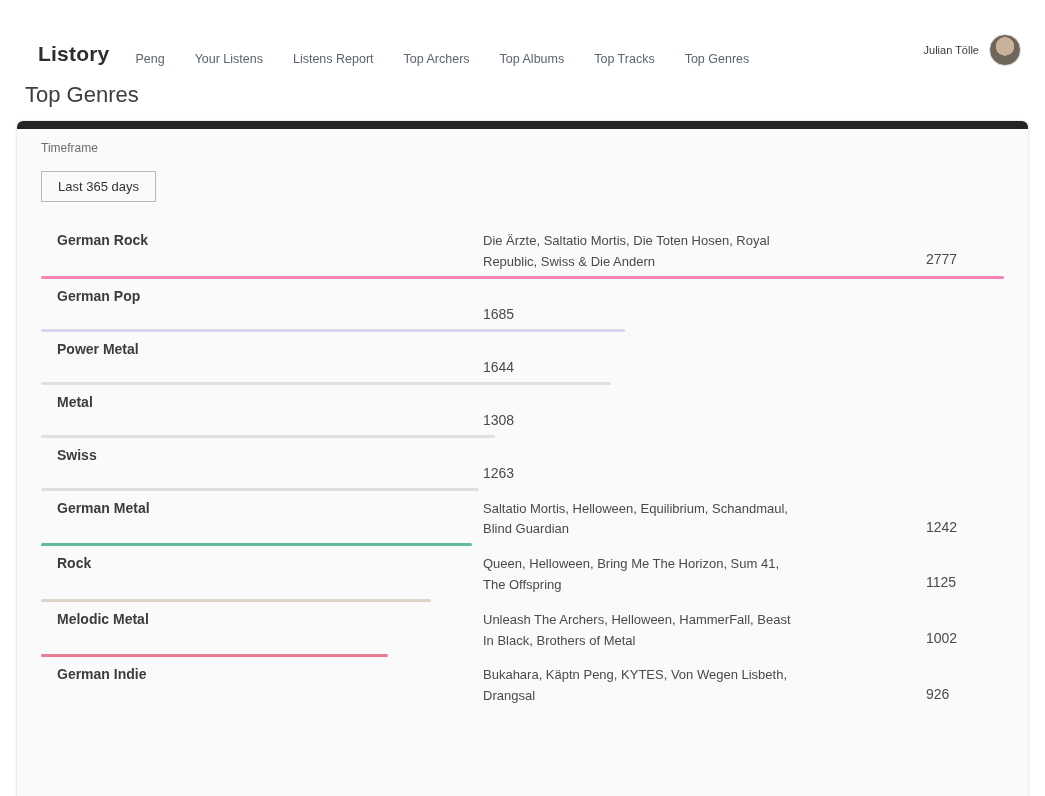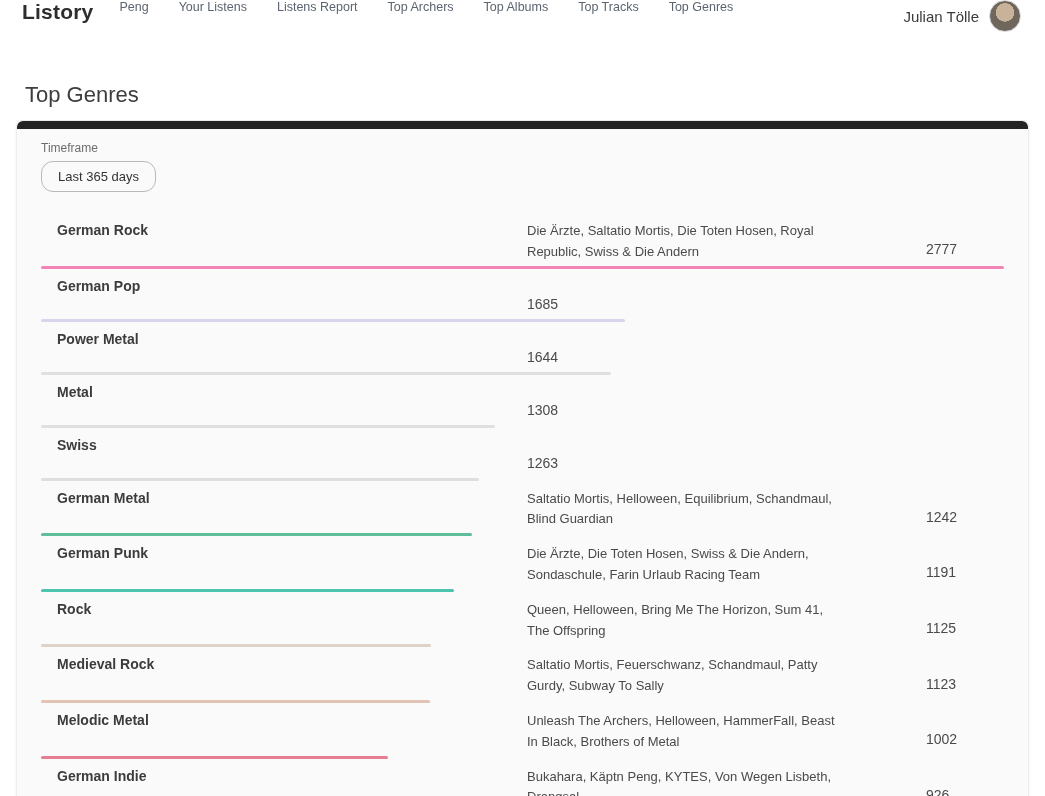--- a/index.html
+++ b/index.html
@@ -7,24 +7,25 @@
     width: 1045px; height: 796px;
     overflow: hidden;
     background: #ffffff;
     font-family: "Liberation Sans", sans-serif;
     color: #3c3c3c;
   }
 
   
   .topnav {
     display: flex;
-    align-items: flex-start;
+    align-items: flex-end;
     height: 66px;
     padding: 0 24px 0 22px;
     background: #ffffff;
+    margin-left: 16px;
   }
   .logo {
     font-size: 21px;
     font-weight: 800;
     color: #2e2e2e;
     letter-spacing: 0.2px;
     cursor: pointer;
   }
   .nav-links {
     display: flex;
@@ -39,21 +40,21 @@
     cursor: pointer;
     white-space: nowrap;
   }
   .user-area {
     margin-left: auto;
     display: flex;
     align-items: center;
     gap: 10px;
   }
   .user-name {
-    font-size: 15px;
+    font-size: 11px;
     color: #3a3a3a;
   }
   .avatar {
     width: 32px; height: 32px;
     border-radius: 50%;
     background: radial-gradient(circle at 50% 38%, #c9b29a 0 38%, #6f665c 39% 100%);
     border: 1px solid #d8d8d8;
     cursor: pointer;
   }
 
@@ -77,43 +78,42 @@
   .card-top-accent {
     height: 8px;
     background: #242424;
     border-radius: 6px 6px 0 0;
   }
   .card-body { padding: 12px 24px 24px 24px; }
 
   .filter-label {
     font-size: 12px;
     color: #6d6d6d;
-    margin-bottom: 6px;
+    margin-bottom: 16px;
   }
   .timeframe-select {
     display: inline-block;
     font-family: "Liberation Sans", sans-serif;
     font-size: 13px;
     color: #333333;
     background: transparent;
     border: 1px solid #b9b9b9;
-    border-radius: 12px;
+    border-radius: 0;
     padding: 7px 16px;
     cursor: pointer;
   }
 
   
   .genre-table { margin-top: 24px; }
   .genre-row {
     position: relative;
     display: grid;
     grid-template-columns: 442px 1fr 78px;
     min-height: 53px;
     padding-bottom: 9px;
-    gap: 44px;
   }
   .g-name {
     padding: 6px 0 0 16px;
     font-size: 14px;
     font-weight: 700;
     color: #3c3c3c;
   }
   .g-artists {
     padding-top: 5px;
     font-size: 13px;
@@ -191,38 +191,26 @@
           <div class="g-count">1263</div>
           <div class="g-bar" style="width: 45.48%; background: rgb(222, 222, 222);"></div>
         </div>
         <div class="genre-row">
           <div class="g-name">German Metal</div>
           <div class="g-artists">Saltatio Mortis, Helloween, Equilibrium, Schandmaul, Blind Guardian</div>
           <div class="g-count">1242</div>
           <div class="g-bar" style="width: 44.72%; background: rgb(95, 190, 154);"></div>
         </div>
         <div class="genre-row">
-          <div class="g-name">German Punk</div>
-          <div class="g-artists">Die Ärzte, Die Toten Hosen, Swiss &amp; Die Andern, Sondaschule, Farin Urlaub Racing Team</div>
-          <div class="g-count">1191</div>
-          <div class="g-bar" style="width: 42.89%; background: rgb(76, 196, 176);"></div>
-        </div>
-        <div class="genre-row">
           <div class="g-name">Rock</div>
           <div class="g-artists">Queen, Helloween, Bring Me The Horizon, Sum 41, The Offspring</div>
           <div class="g-count">1125</div>
           <div class="g-bar" style="width: 40.51%; background: rgb(221, 211, 201);"></div>
         </div>
         <div class="genre-row">
-          <div class="g-name">Medieval Rock</div>
-          <div class="g-artists">Saltatio Mortis, Feuerschwanz, Schandmaul, Patty Gurdy, Subway To Sally</div>
-          <div class="g-count">1123</div>
-          <div class="g-bar" style="width: 40.44%; background: rgb(226, 196, 180);"></div>
-        </div>
-        <div class="genre-row">
           <div class="g-name">Melodic Metal</div>
           <div class="g-artists">Unleash The Archers, Helloween, HammerFall, Beast In Black, Brothers of Metal</div>
           <div class="g-count">1002</div>
           <div class="g-bar" style="width: 36.08%; background: rgb(229, 126, 147);"></div>
         </div>
         <div class="genre-row">
           <div class="g-name">German Indie</div>
           <div class="g-artists">Bukahara, Käptn Peng, KYTES, Von Wegen Lisbeth, Drangsal</div>
           <div class="g-count">926</div>
         </div>

